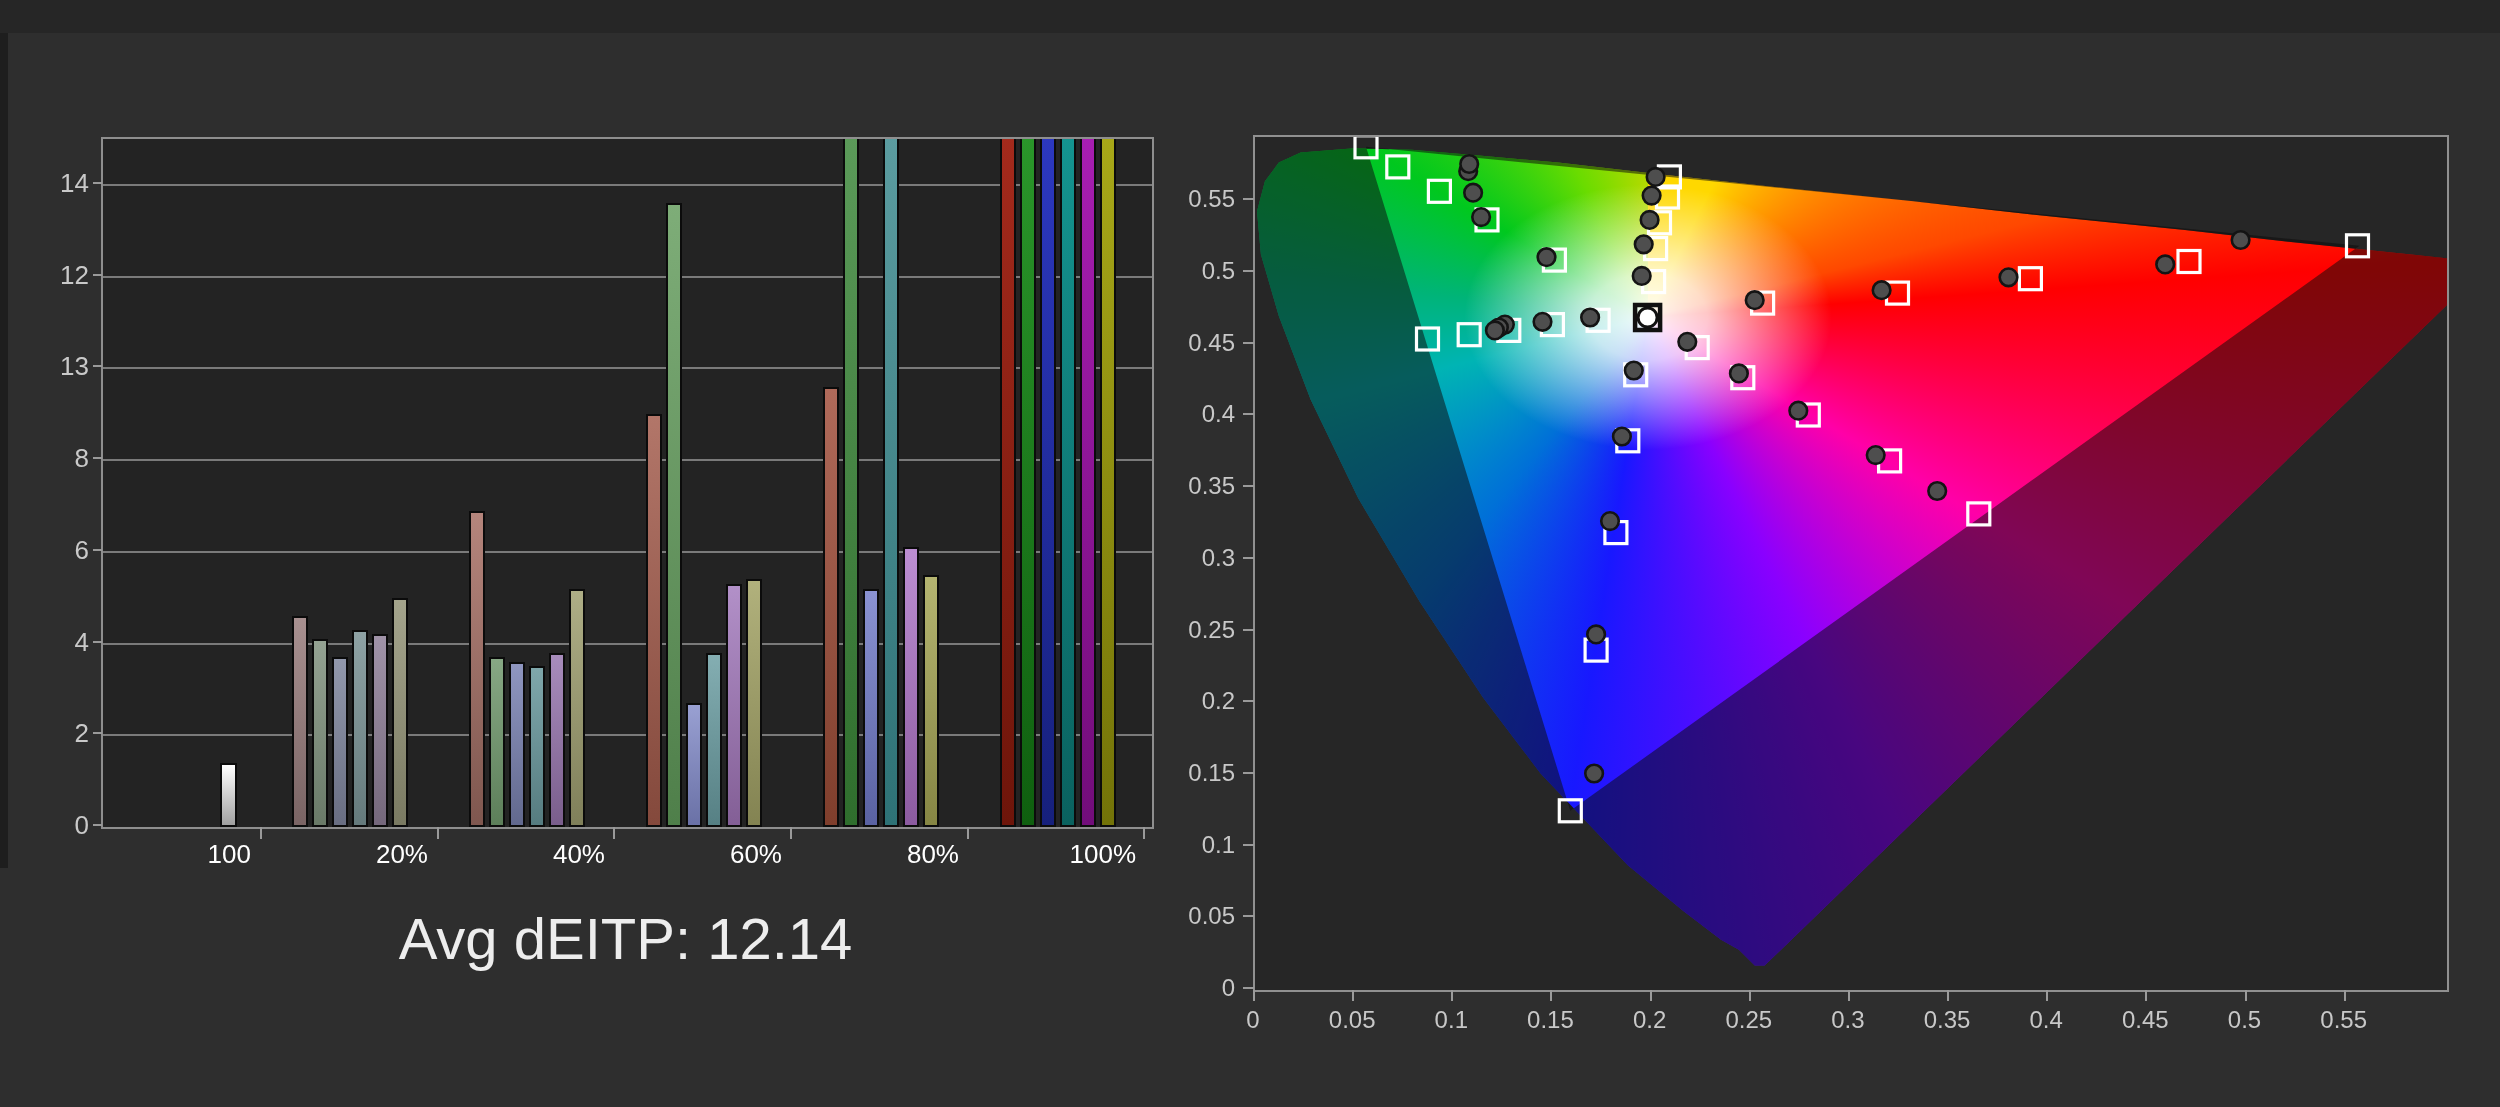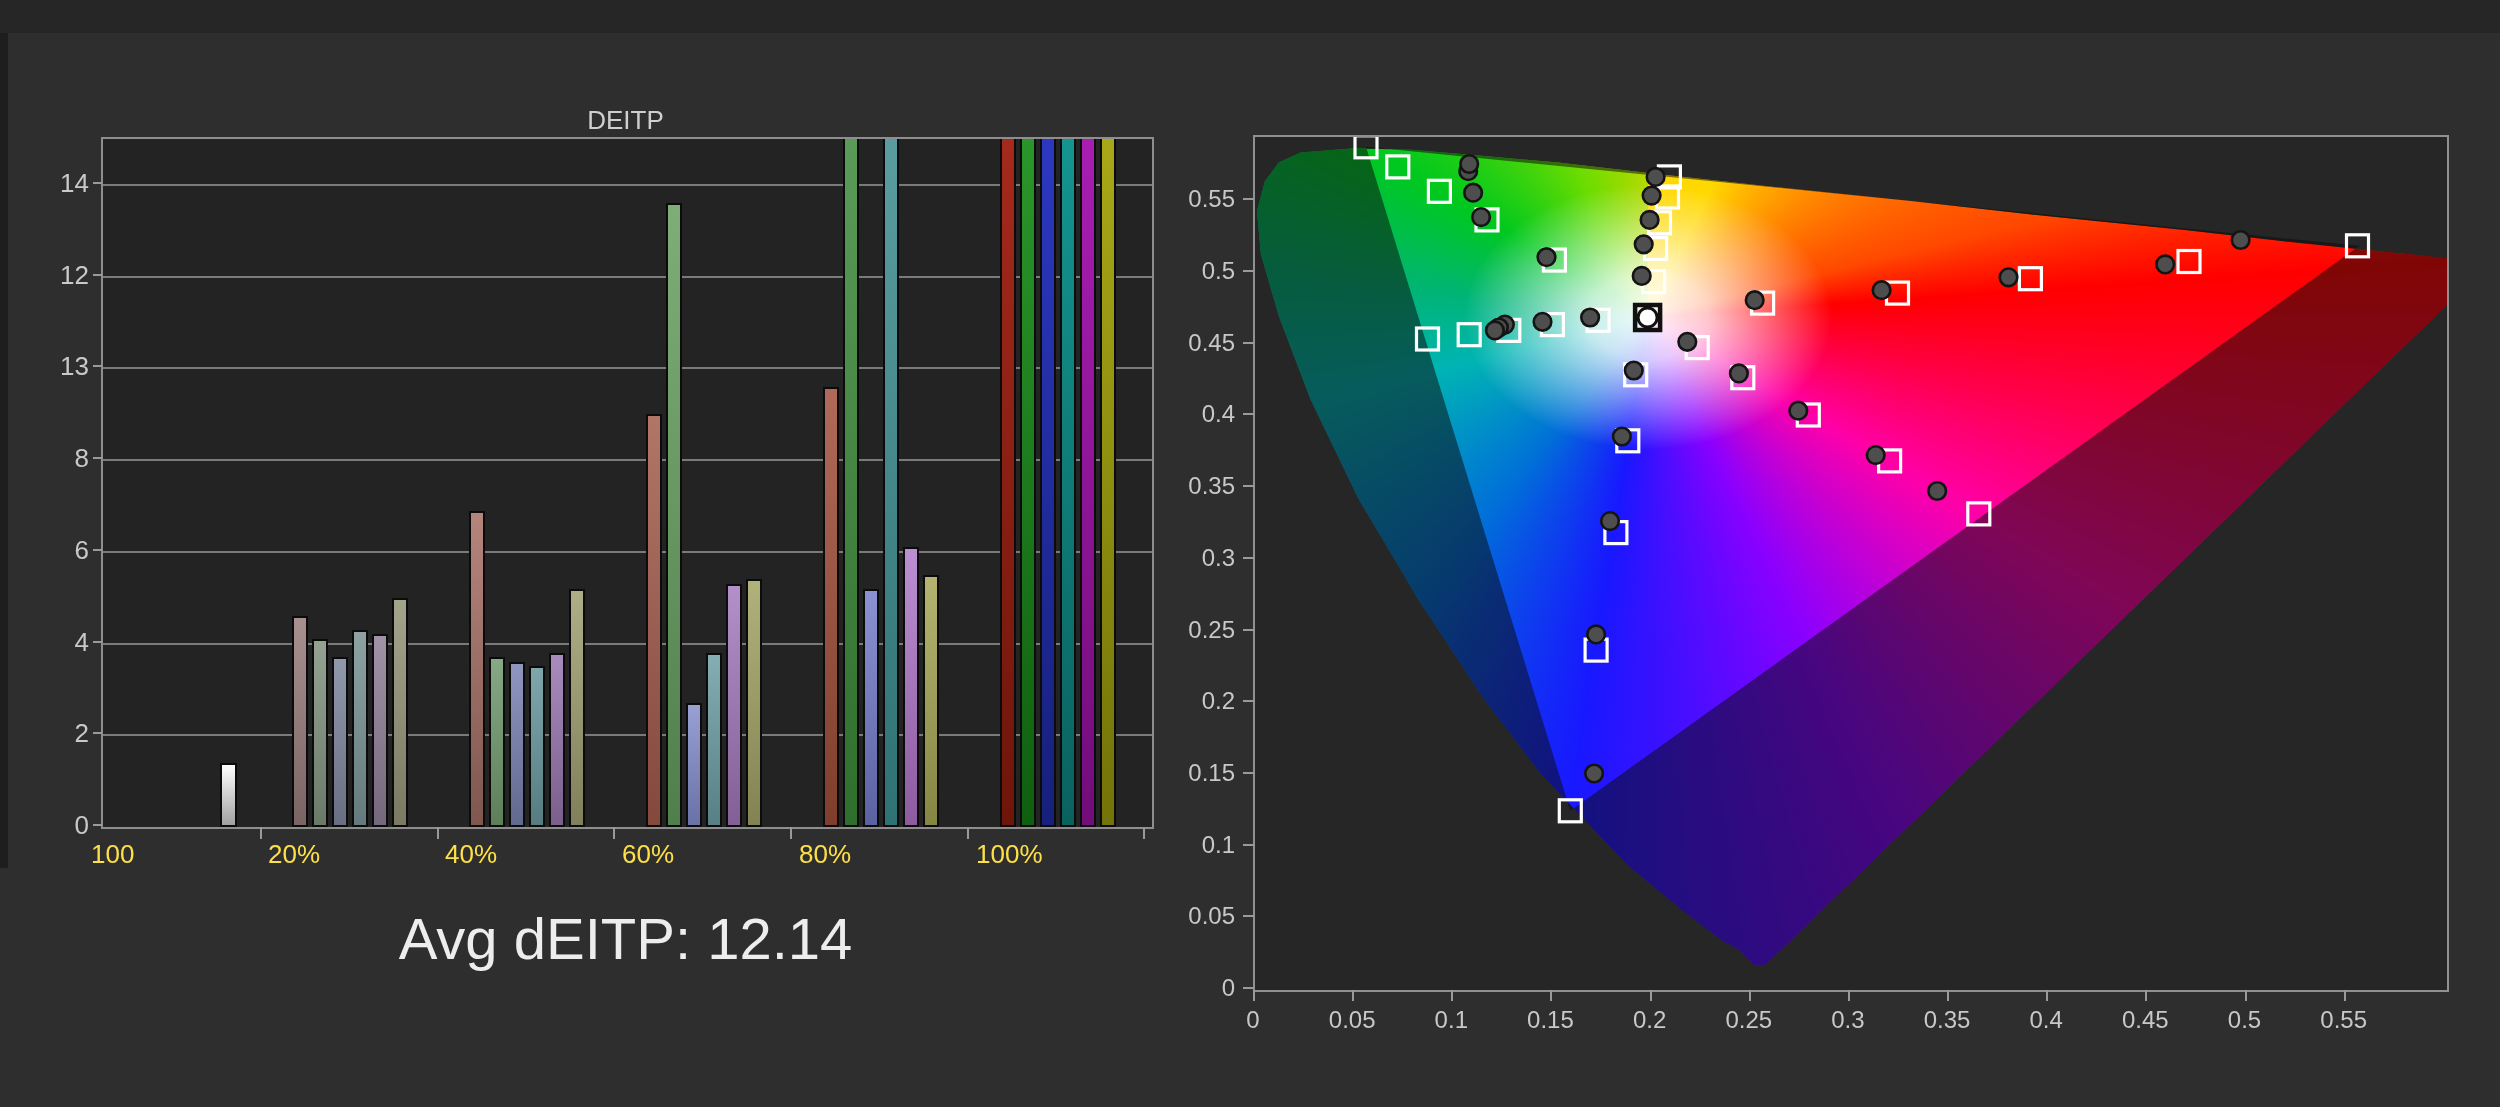--- a/index.html
+++ b/index.html
@@ -11,21 +11,21 @@
   
   .chart-title{position:absolute;color:#cfcfcf;font-size:26px;text-align:center;}
   #deitp-title{left:101px;top:105px;width:1049px;}
   #deitp-plot{position:absolute;left:101px;top:137px;width:1049px;height:688px;
               background:#232323;border:2px solid #8e8e8e;box-sizing:content-box;overflow:hidden;}
   .gridline{position:absolute;left:0;width:100%;height:2px;background:#8a8a8a;opacity:.85;}
   .bar{position:absolute;bottom:0;box-sizing:border-box;border:2px solid #0b0b0b;}
   .bar.clipped{border-top:none;}
   .ylab{position:absolute;color:#c9c9c9;font-size:26px;text-align:right;width:60px;}
   .ytick{position:absolute;width:9px;height:2px;background:#9a9a9a;}
-  .xlab{position:absolute;color:#fde047;font-size:26px;text-align:left;width:160px;}
+  .xlab{position:absolute;color:#ffffff;font-size:26px;text-align:right;width:160px;}
   .xtick{position:absolute;width:2px;height:12px;background:#9a9a9a;}
   #avg-text{position:absolute;left:101px;top:905px;width:1049px;text-align:center;
             color:#ededed;font-size:58px;}
 
   
   #cie-title{left:1253px;top:92px;width:1192px;}
   #cie-plot{position:absolute;left:1253px;top:135px;width:1192px;height:853px;
             background:#262626;border:2px solid #909090;box-sizing:content-box;}
   #horseshoe{position:absolute;left:0;top:0;width:1192px;height:853px;}
   #cie-svg{position:absolute;left:0;top:0;}
@@ -34,21 +34,20 @@
   .cie-xtick{position:absolute;width:2px;height:11px;background:#9a9a9a;}
   .cie-ytick{position:absolute;width:11px;height:2px;background:#9a9a9a;}
 </style>
 </head>
 <body>
 
 <div class="stage">
   <div class="top-band"></div>
   <div class="left-band"></div>
 
-  <div class="chart-title" id="deitp-title">DEITP</div>
   <div id="deitp-plot">
       <div class="gridline" style="top: 595.267px;"></div>
       <div class="gridline" style="top: 503.533px;"></div>
       <div class="gridline" style="top: 411.8px;"></div>
       <div class="gridline" style="top: 320.067px;"></div>
       <div class="gridline" style="top: 228.333px;"></div>
       <div class="gridline" style="top: 136.6px;"></div>
       <div class="gridline" style="top: 44.8667px;"></div>
       <div class="bar" style="left: 117px; width: 17px; height: 64.2133px; background: linear-gradient(rgb(255, 255, 255), rgb(160, 160, 160));"></div>
       <div class="bar" style="left: 189px; width: 16px; height: 210.987px; background: linear-gradient(rgb(168, 144, 144), rgb(122, 100, 100));"></div>

